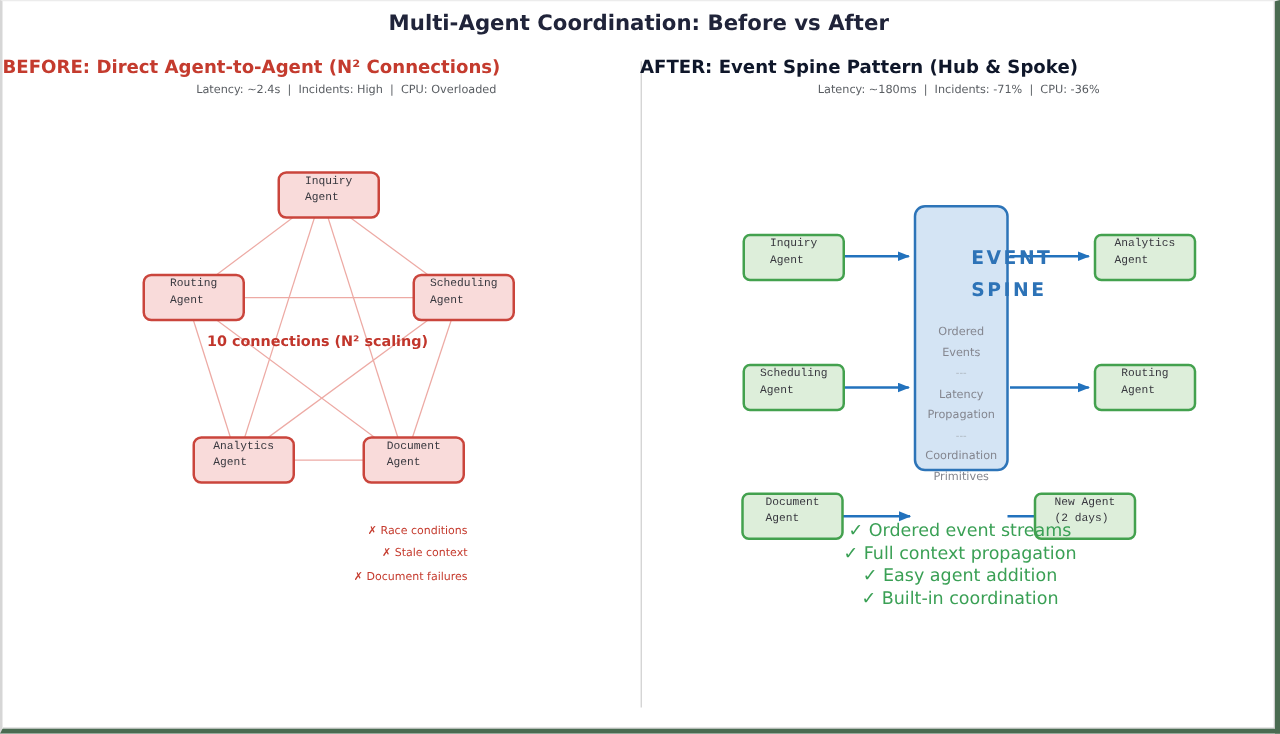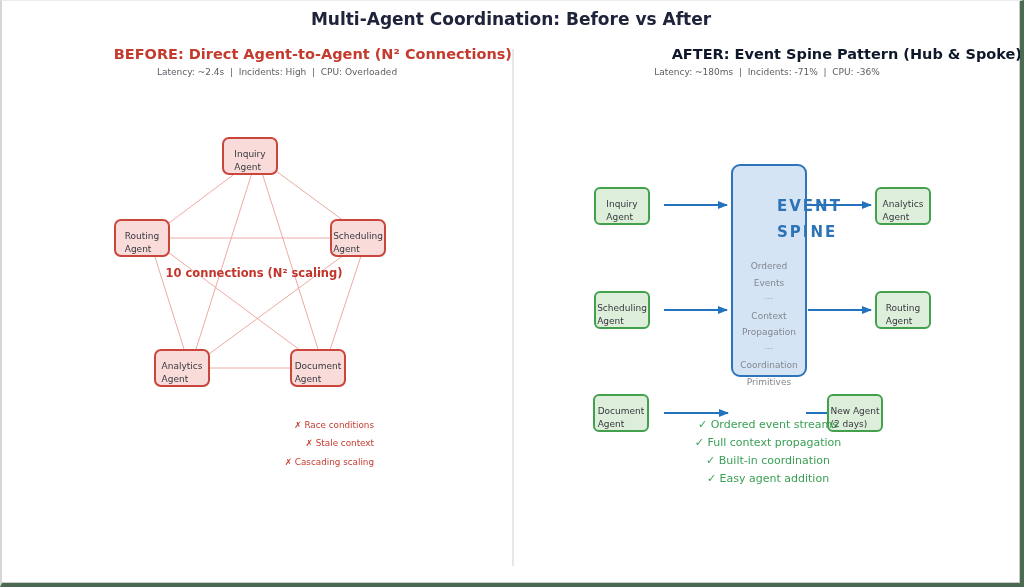--- a/index.html
+++ b/index.html
@@ -18,32 +18,32 @@
     overflow: hidden;
   }
   .overlay-svg { position: absolute; left: 0; top: 0; width: 1024px; height: 587px; pointer-events: none; z-index: 0; }
   .pre { white-space: pre-line; }
 
   .main-title {
     position: absolute; left: 0; top: 8px; width: 1018px;
     text-align: center; font-size: 17px; font-weight: bold; color: #20243a;
     z-index: 2;
   }
-  .panel-head { position: absolute; top: 45px; text-align: right; font-size: 14.5px; font-weight: bold; z-index: 2; }
+  .panel-head { position: absolute; top: 45px; text-align: left; font-size: 14.5px; font-weight: bold; z-index: 2; }
   .panel-head.before { left: 0; width: 510px; color: #c43b2e; }
   .panel-head.after  { left: 510px; width: 510px; color: #0f172a; }
   .panel-metrics { position: absolute; top: 66px; text-align: center; font-size: 9px; color: #5a5e63; white-space: pre; z-index: 2; }
   .panel-metrics.before { left: 0; width: 510px; padding-left: 40px; }
   .panel-metrics.after  { left: 510px; width: 510px; }
 
   .node {
-    position: absolute; width: 56px; height: 38px;
-    display: flex; align-items: flex-end; justify-content: center;
+    position: absolute; width: 82px; height: 38px;
+    display: flex; align-items: flex-start; justify-content: center;
     font-size: 9px; line-height: 12.5px; color: #38383f;
-    text-align: left; z-index: 1;
+    text-align: left; z-index: 1; font-family: Liberation Mono, monospace;
   }
   .node-red   { background: #f9dbda; border: 2px solid #ca453c; border-radius: 7px; }
   .node-green { background: #ddeeda; border: 2px solid #43a14e; border-radius: 6px; }
 
   .n-inquiry-b    { left: 220px; top: 136px; }
   .n-routing-b    { left: 112px; top: 218px; }
   .n-scheduling-b { left: 328px; top: 218px; }
   .n-analytics-b  { left: 152px; top: 348px; }
   .n-document-b   { left: 288px; top: 348px; }
 
@@ -60,21 +60,21 @@
     z-index: 1;
   }
 
   .issue-list {
     position: absolute; left: 132px; top: 415px; width: 240px;
     text-align: right; font-size: 8.8px; line-height: 18.4px; color: #c53b2e;
     z-index: 1;
   }
   .benefit-list {
     position: absolute; left: 646px; top: 415px; width: 240px;
-    text-align: center; font-size: 11px; line-height: 18px; color: #3aa055;
+    text-align: center; font-size: 14px; line-height: 18px; color: #3aa055;
     z-index: 1;
   }
 
   .spine-box {
     position: absolute; left: 729px; top: 163px; width: 76px; height: 213px;
     background: #d4e4f4; border: 2.5px solid #2d74b8; border-radius: 9px;
     z-index: 1; overflow: visible;
   }
   .spine-title {
     margin-top: 27px; text-align: center; font-size: 15px; font-weight: bold;
@@ -151,21 +151,21 @@
   <div class="node node-red n-document-b">
     <span class="pre">Document
 Agent</span>
   </div>
 
   <div class="center-label">10 connections (N² scaling)</div>
 
   <div class="issue-list">
     <div>✗ Race conditions</div>
     <div>✗ Stale context</div>
-    <div>✗ Cascading scaling</div>
+    <div>✗ Document failures</div>
   </div>
 
   <div class="panel-head after">AFTER: Event Spine Pattern (Hub &amp; Spoke)</div>
   <div class="panel-metrics after">Latency: ~180ms  |  Incidents: -71%  |  CPU: -36%</div>
 
   <div class="node node-green n-inquiry-a">
     <span class="pre">Inquiry
 Agent</span>
   </div>
   <div class="node node-green n-scheduling-a">
@@ -189,28 +189,28 @@
 (2 days)</span>
   </div>
 
   <div class="spine-box">
     <div class="spine-title pre">EVENT
 SPINE</div>
     <div class="spine-features">
       <div class="pre">Ordered
 Events</div>
       <div class="spine-sep">---</div>
-      <div class="pre">Context
+      <div class="pre">Latency
 Propagation</div>
       <div class="spine-sep">---</div>
       <div class="pre">Coordination
 Primitives</div>
     </div>
   </div>
 
   <div class="benefit-list">
     <div>✓ Ordered event streams</div>
     <div>✓ Full context propagation</div>
+    <div>✓ Easy agent addition</div>
     <div>✓ Built-in coordination</div>
-    <div>✓ Easy agent addition</div>
   </div>
 
 </div>
 
 </body></html>

